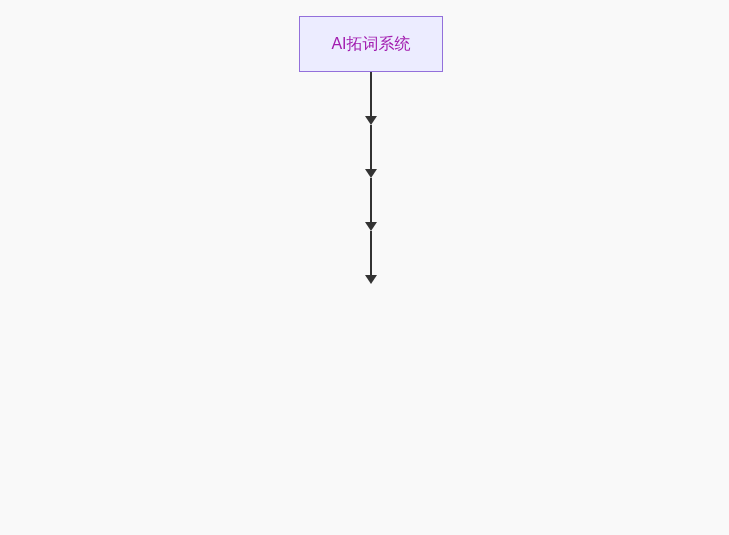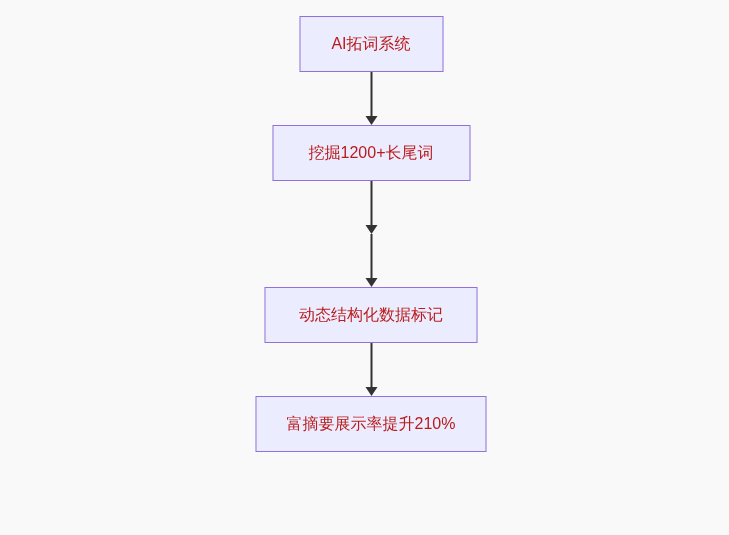--- a/index.html
+++ b/index.html
@@ -28,21 +28,21 @@
     align-items: center;
   }
   .node {
     box-sizing: border-box;
     height: 56px;
     background: #ECECFF;
     border: 1px solid #9370DB;
     display: flex;
     align-items: center;
     justify-content: center;
-    color: #b91c1c;
+    color: #a21caf;
     font-size: 16px;
     white-space: nowrap;
     padding: 0 12px;
   }
   .n1 { min-width: 144px; }
   .n2 { min-width: 198px; }
   .n3 { min-width: 223px; }
   .n4 { min-width: 213px; }
   .n5 { min-width: 231px; }
   .arrow {
@@ -73,42 +73,33 @@
 
     <div class="node n1">
       <span>AI拓词系统</span>
     </div>
 
     <div class="arrow">
       <div class="shaft"></div>
       <div class="head"></div>
     </div>
 
-    <div class="node n2">
-      <span>挖掘1200+长尾词</span>
-    </div>
 
     <div class="arrow">
       <div class="shaft"></div>
       <div class="head"></div>
     </div>
 
 
     <div class="arrow">
       <div class="shaft"></div>
       <div class="head"></div>
     </div>
 
-    <div class="node n4">
-      <span>动态结构化数据标记</span>
-    </div>
 
     <div class="arrow">
       <div class="shaft"></div>
       <div class="head"></div>
     </div>
 
-    <div class="node n5">
-      <span>富摘要展示率提升210%</span>
-    </div>
 
   </div>
 </div>
 
 </body></html>

